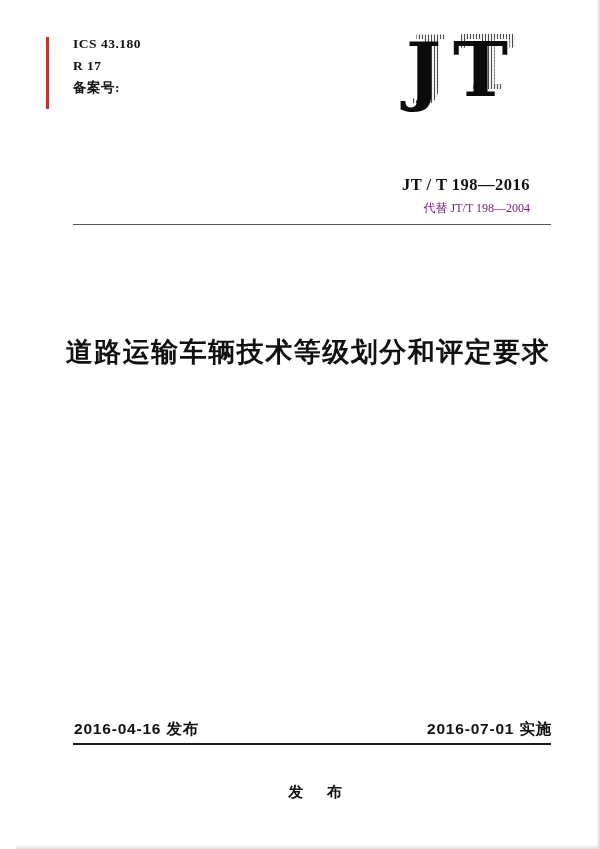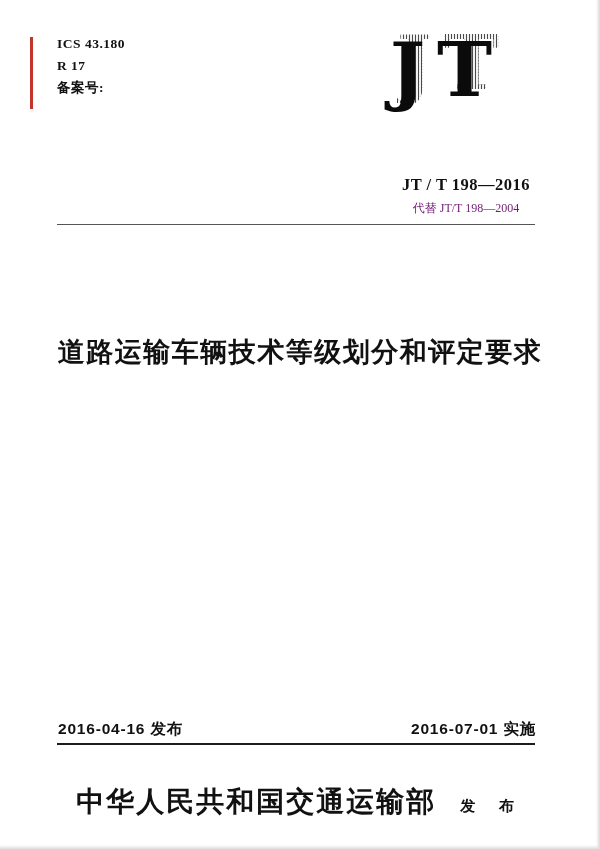--- a/index.html
+++ b/index.html
@@ -4,21 +4,21 @@
 <style>
   html, body { margin: 0; padding: 0; }
   body {
     width: 600px; height: 849px;
     background: #ffffff;
     position: relative;
     overflow: hidden;
     font-family: "Liberation Serif", "DejaVu Serif", serif;
     color: #111;
   }
-  .page { position: absolute; inset: 0; }
+  .page { position: absolute; inset: 0; margin-left: 16px; }
 
   
   .edge-right  { position: absolute; top: 0; right: 0; width: 4px; height: 100%;
                  background: linear-gradient(to left, #d9d9d9, rgba(255,255,255,0)); }
   .edge-bottom { position: absolute; bottom: 0; left: 0; width: 100%; height: 4px;
                  background: linear-gradient(to top, #dedede, rgba(255,255,255,0)); }
 
   
   .record-mark { position: absolute; left: 30px; top: 37px; width: 3px; height: 72px;
                  background: #c2342c; }
@@ -39,21 +39,21 @@
                                 repeating-linear-gradient(0deg,  #6a6a6a 0 1px, rgba(255,255,255,0.6) 1px 3px);
               -webkit-background-clip: text; background-clip: text; }
   .jt-main { color: #0b0b0b; }
 
   
   .series-title { position: absolute; left: 55px; top: 127px; width: 492px;
                   font-size: 33px; font-weight: bold; white-space: nowrap;
                   display: flex; justify-content: space-between; }
 
   
-  .code-block { position: absolute; right: 70px; top: 175px; text-align: center; }
+  .code-block { position: absolute; right: 70px; top: 175px; text-align: right; }
   .code-main { font-size: 16.5px; font-weight: bold; letter-spacing: 0.5px; }
   .code-replaces { font-size: 12px; margin-top: 5px; color: #701a75; }
 
   .rule-top { position: absolute; left: 57px; top: 224px; width: 478px; height: 1px;
               background: #555; }
 
   
   .doc-title-cn { position: absolute; left: 0; top: 334px; width: 100%;
                   text-align: center; font-family: "Liberation Sans", "DejaVu Sans", sans-serif;
                   font-size: 27px; font-weight: bold; letter-spacing: 1.5px; white-space: nowrap; }
@@ -107,20 +107,19 @@
   <div class="doc-title-cn">道路运输车辆技术等级划分和评定要求</div>
 
   <div class="dates-row">
     <div>2016-04-16 发布</div>
     <div>2016-07-01 实施</div>
   </div>
 
   <div class="rule-bottom"></div>
 
   <div class="footer-row">
-    <span class="issuer">中华人民共和国交通运输部</span>
     <span class="publish-label">发 布</span>
   </div>
 
   <div class="edge-right"></div>
   <div class="edge-bottom"></div>
 
 </div>
 
 </body></html>

